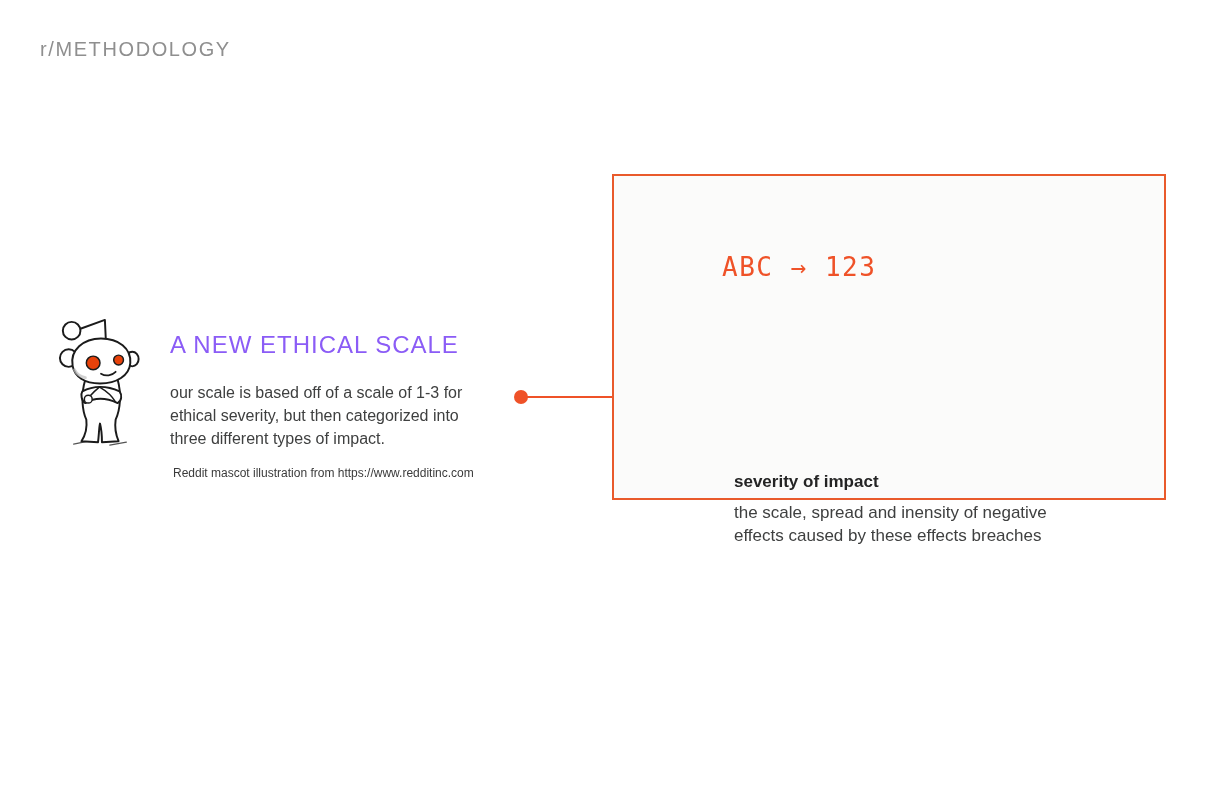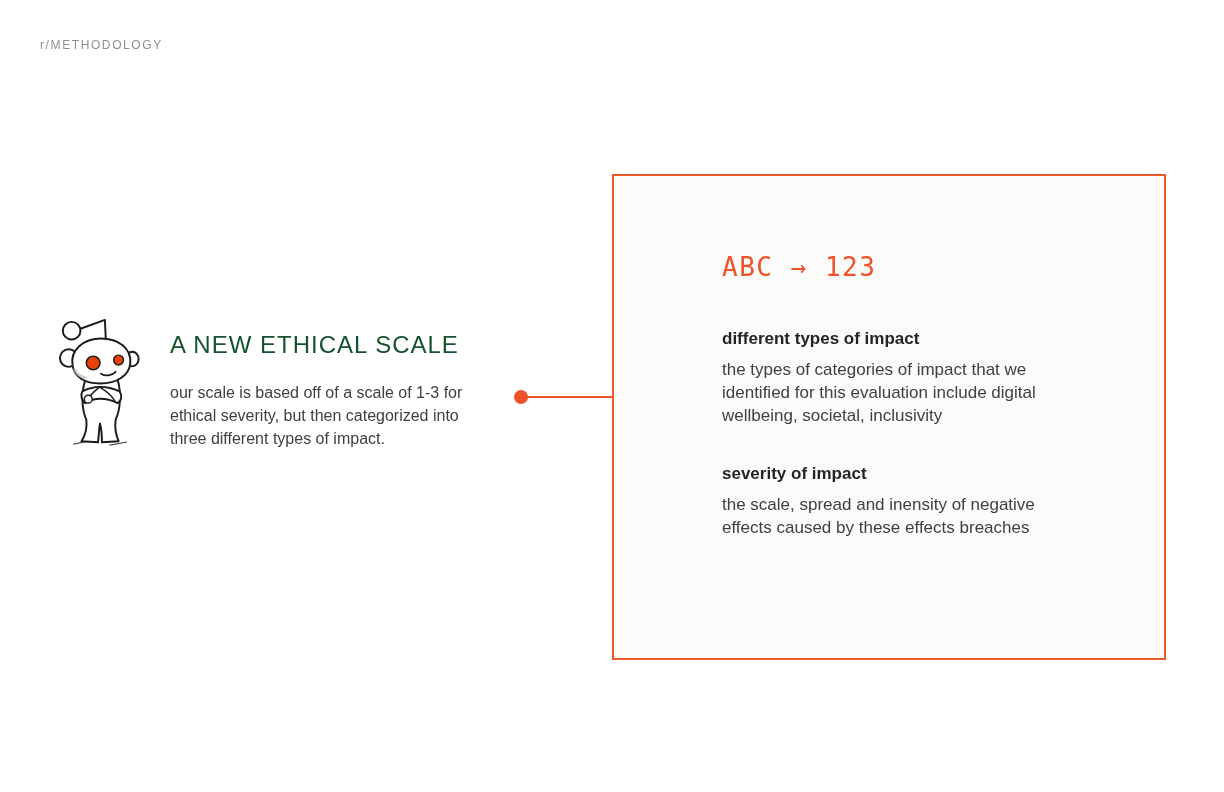--- a/index.html
+++ b/index.html
@@ -12,40 +12,40 @@
     position: relative;
     width: 1224px;
     height: 792px;
     background: #ffffff;
     overflow: hidden;
   }
   .kicker {
     position: absolute;
     left: 40px;
     top: 38px;
-    font-size: 12px;
+    font-size: 20px;
     letter-spacing: 1.6px;
     color: #8f8f8f;
   }
   .mascot {
     position: absolute;
     left: 56px;
     top: 316px;
     width: 88px;
     height: 134px;
   }
   .mascot svg { width: 100%; height: 100%; }
   .left-title {
     position: absolute;
     left: 170px;
     top: 331px;
     font-size: 24px;
     font-weight: 500;
     letter-spacing: 1px;
-    color: #14532d;
+    color: #8b5cf6;
   }
   .left-body {
     position: absolute;
     left: 170px;
     top: 381px;
     width: 325px;
     font-size: 16px;
     line-height: 23px;
     color: #3f4040;
   }
@@ -71,37 +71,37 @@
     top: 396px;
     width: 91px;
     height: 2px;
     background: #ef5228;
   }
   .callout-box {
     position: absolute;
     left: 612px;
     top: 174px;
     width: 554px;
-    height: 486px;
+    height: 326px;
     background: #fbfbfa;
     border: 2px solid #e95a2b;
     box-sizing: border-box;
   }
   .callout-heading {
     position: absolute;
     left: 108px;
     top: 76px;
     font-family: "DejaVu Sans Mono", monospace;
     font-size: 26px;
     letter-spacing: 1.5px;
     color: #ef5228;
   }
   .callout-section { position: absolute; left: 108px; width: 340px; }
   .callout-section.s1 { top: 153px; }
-  .callout-section.s2 { top: 288px; }
+  .callout-section.s2 { top: 296px; margin-left: 12px; }
   .callout-section h3 {
     margin: 0 0 9px 0;
     font-size: 17px;
     font-weight: bold;
     color: #242424;
   }
   .callout-section p {
     margin: 0;
     font-size: 17px;
     line-height: 23px;
@@ -140,31 +140,28 @@
       <circle cx="64" cy="44" r="5" fill="#e8420a" stroke="#1b1b1b" stroke-width="1.5"></circle>
 
       <path d="M46 58 C51 61 57 60 61 56" stroke="#1b1b1b" stroke-width="1.8" fill="none" stroke-linecap="round"></path>
     </svg>
   </div>
 
   <div class="left-title">A NEW ETHICAL SCALE</div>
 
   <div class="left-body">our scale is based off of a scale of 1-3 for ethical severity, but then categorized into three different types of impact.</div>
 
+  <div class="left-caption">Reddit mascot illustration from https://www.redditinc.com</div>
 
   <div class="connector-dot"></div>
   <div class="connector-line"></div>
 
   <div class="callout-box">
     <div class="callout-heading">ABC → 123</div>
 
-    <div class="callout-section s1">
-      <h3>different types of impact</h3>
-      <p>the types of categories of impact that we identified for this evaluation include digital wellbeing, societal, inclusivity</p>
-    </div>
 
     <div class="callout-section s2">
       <h3>severity of impact</h3>
       <p>the scale, spread and inensity of negative effects caused by these effects breaches</p>
     </div>
   </div>
 
 </div>
 
 </body></html>

